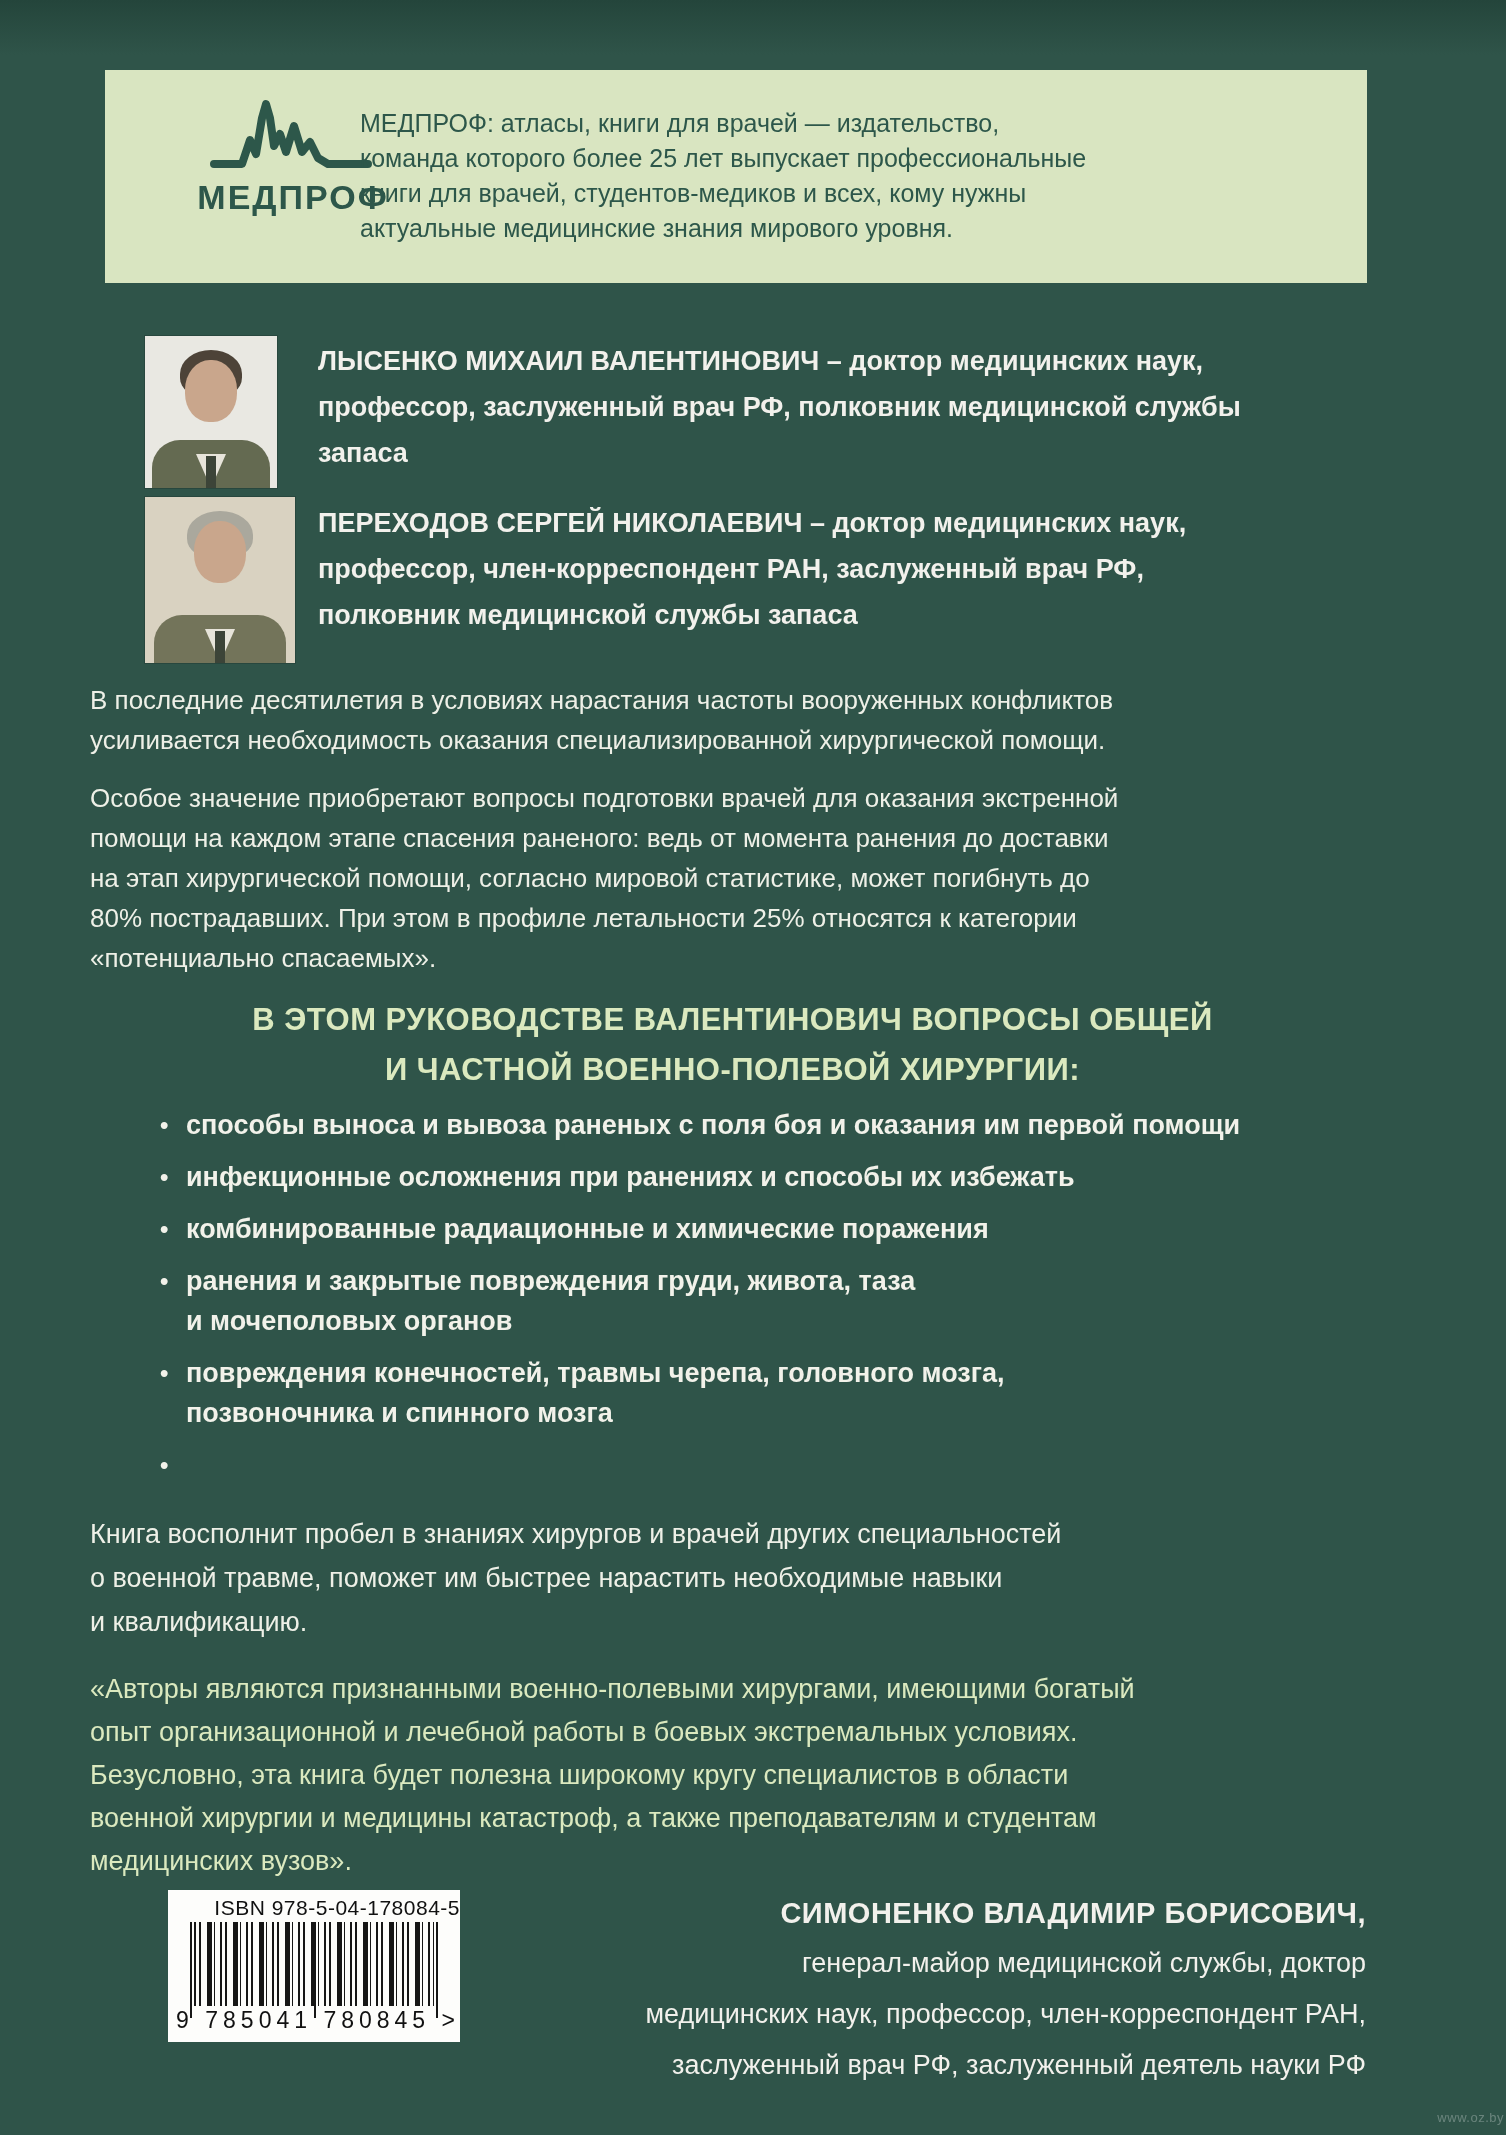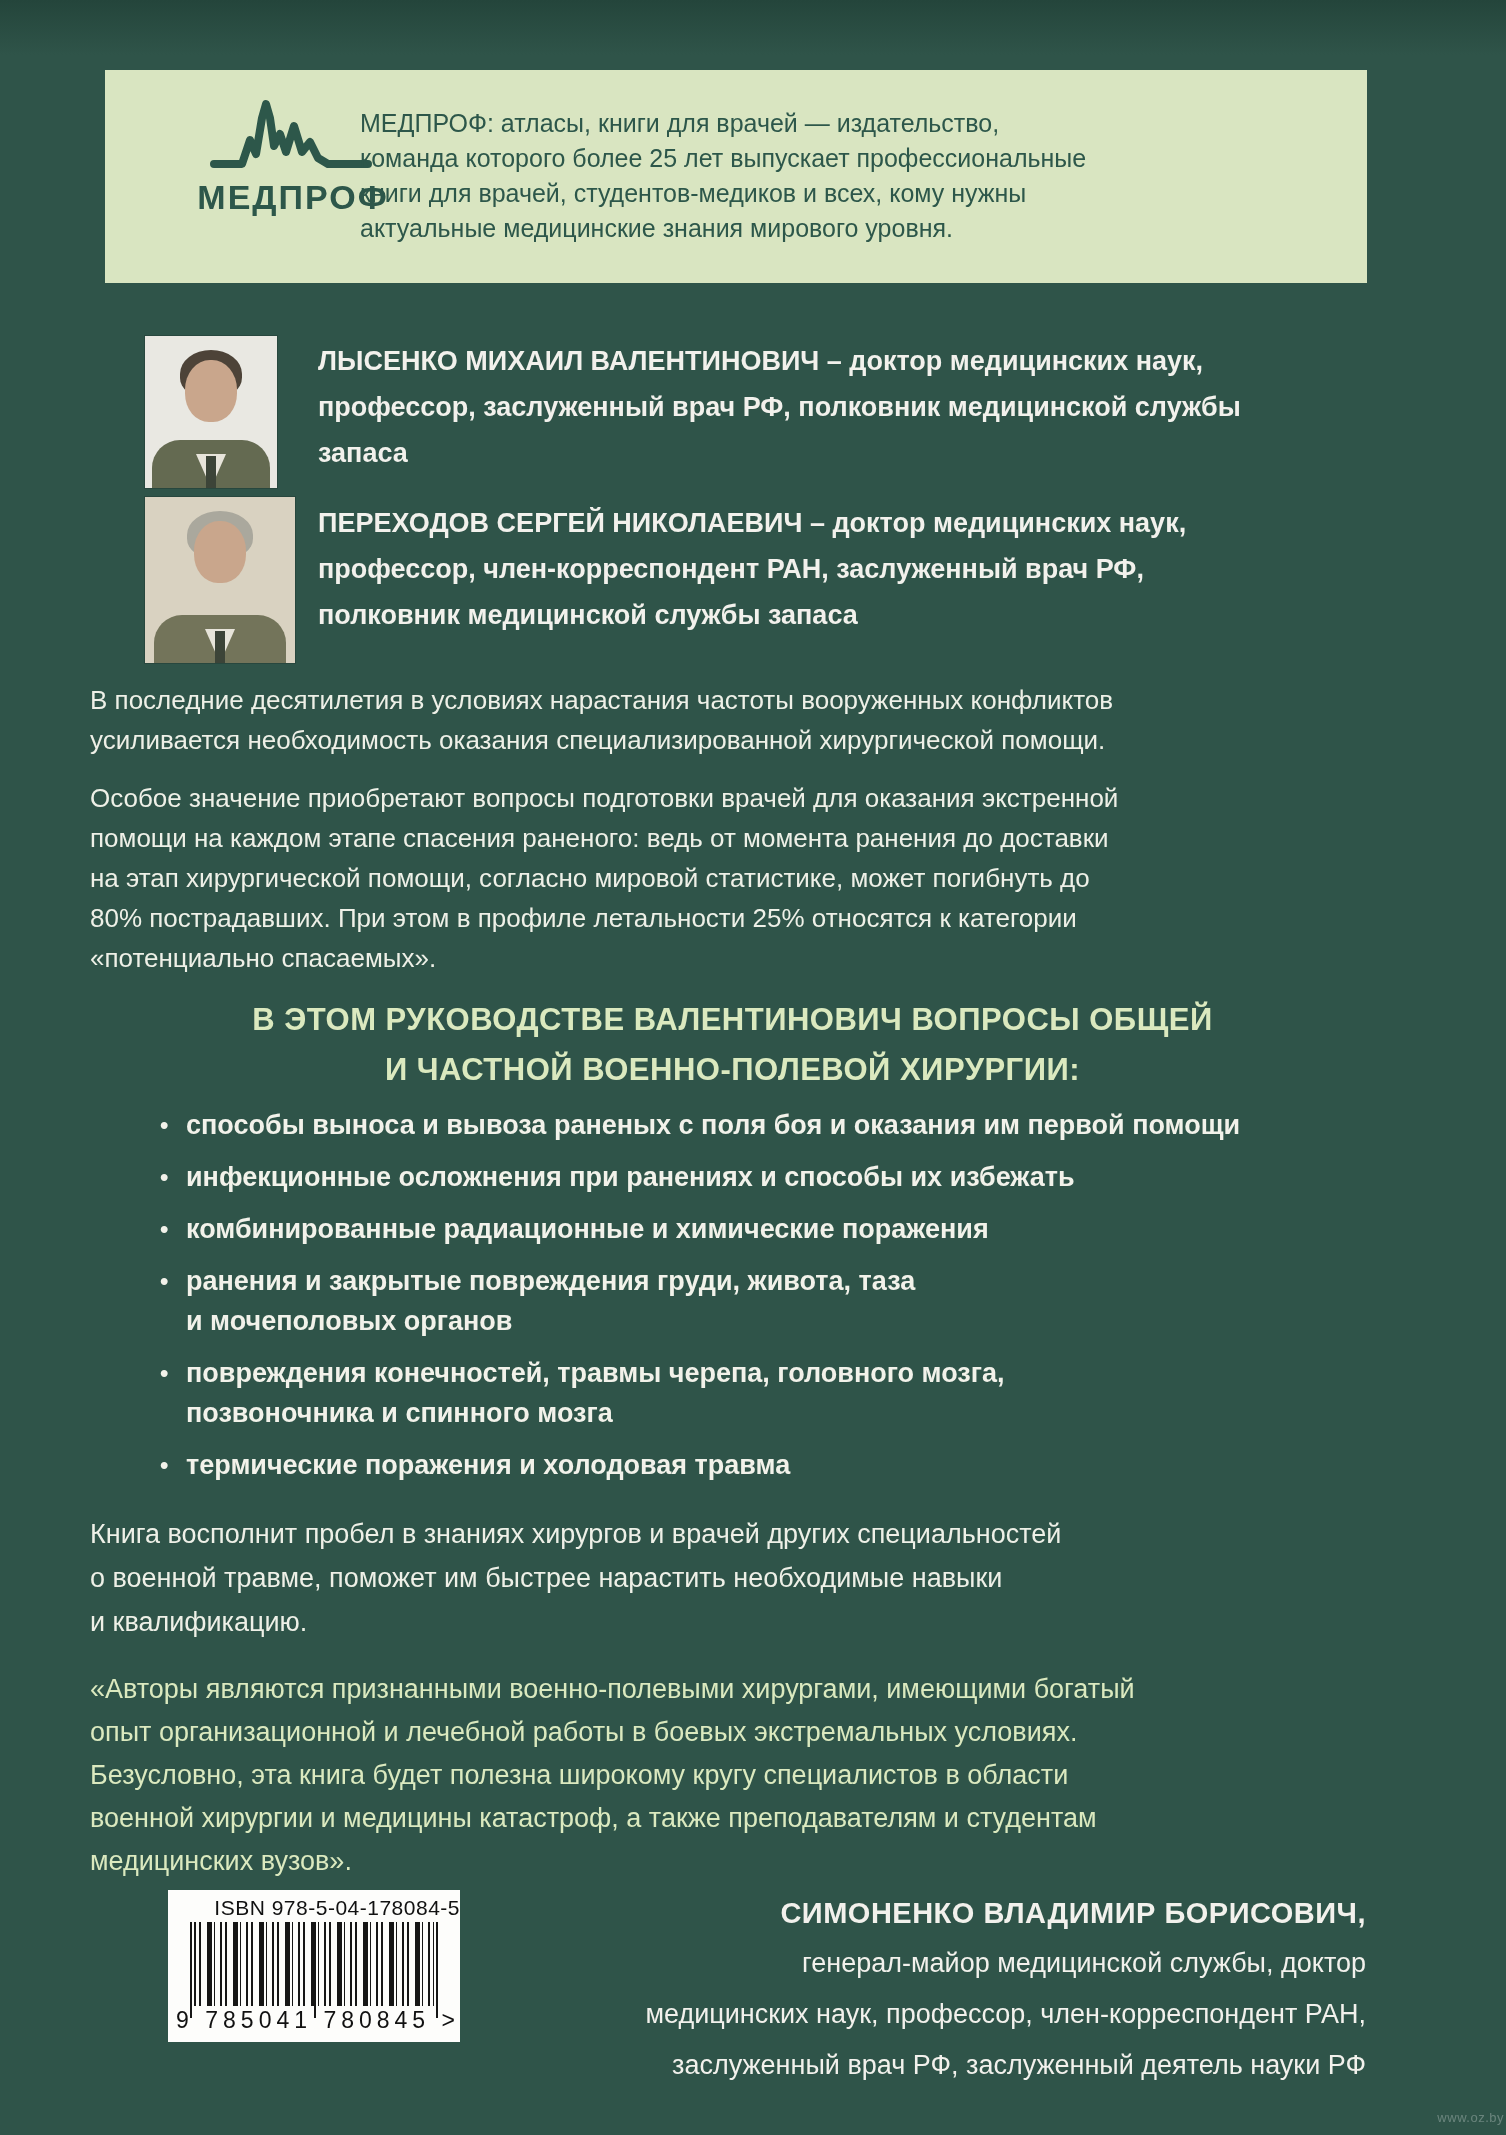--- a/index.html
+++ b/index.html
@@ -171,21 +171,20 @@
       </div>
 
       <div class="bullet-item">
         <span class="bullet-dot">•</span>
         <span class="pre">повреждения конечностей, травмы черепа, головного мозга,
 позвоночника и спинного мозга</span>
       </div>
 
       <div class="bullet-item">
         <span class="bullet-dot">•</span>
-        <span class="pre">термические поражения и холодовая травма</span>
       </div>
     </div>
 
   <div class="para para-3 pre">Книга восполнит пробел в знаниях хирургов и врачей других специальностей
 о военной травме, поможет им быстрее нарастить необходимые навыки
 и квалификацию.</div>
 
   <div class="quote pre">«Авторы являются признанными военно-полевыми хирургами, имеющими богатый
 опыт организационной и лечебной работы в боевых экстремальных условиях.
 Безусловно, эта книга будет полезна широкому кругу специалистов в области

